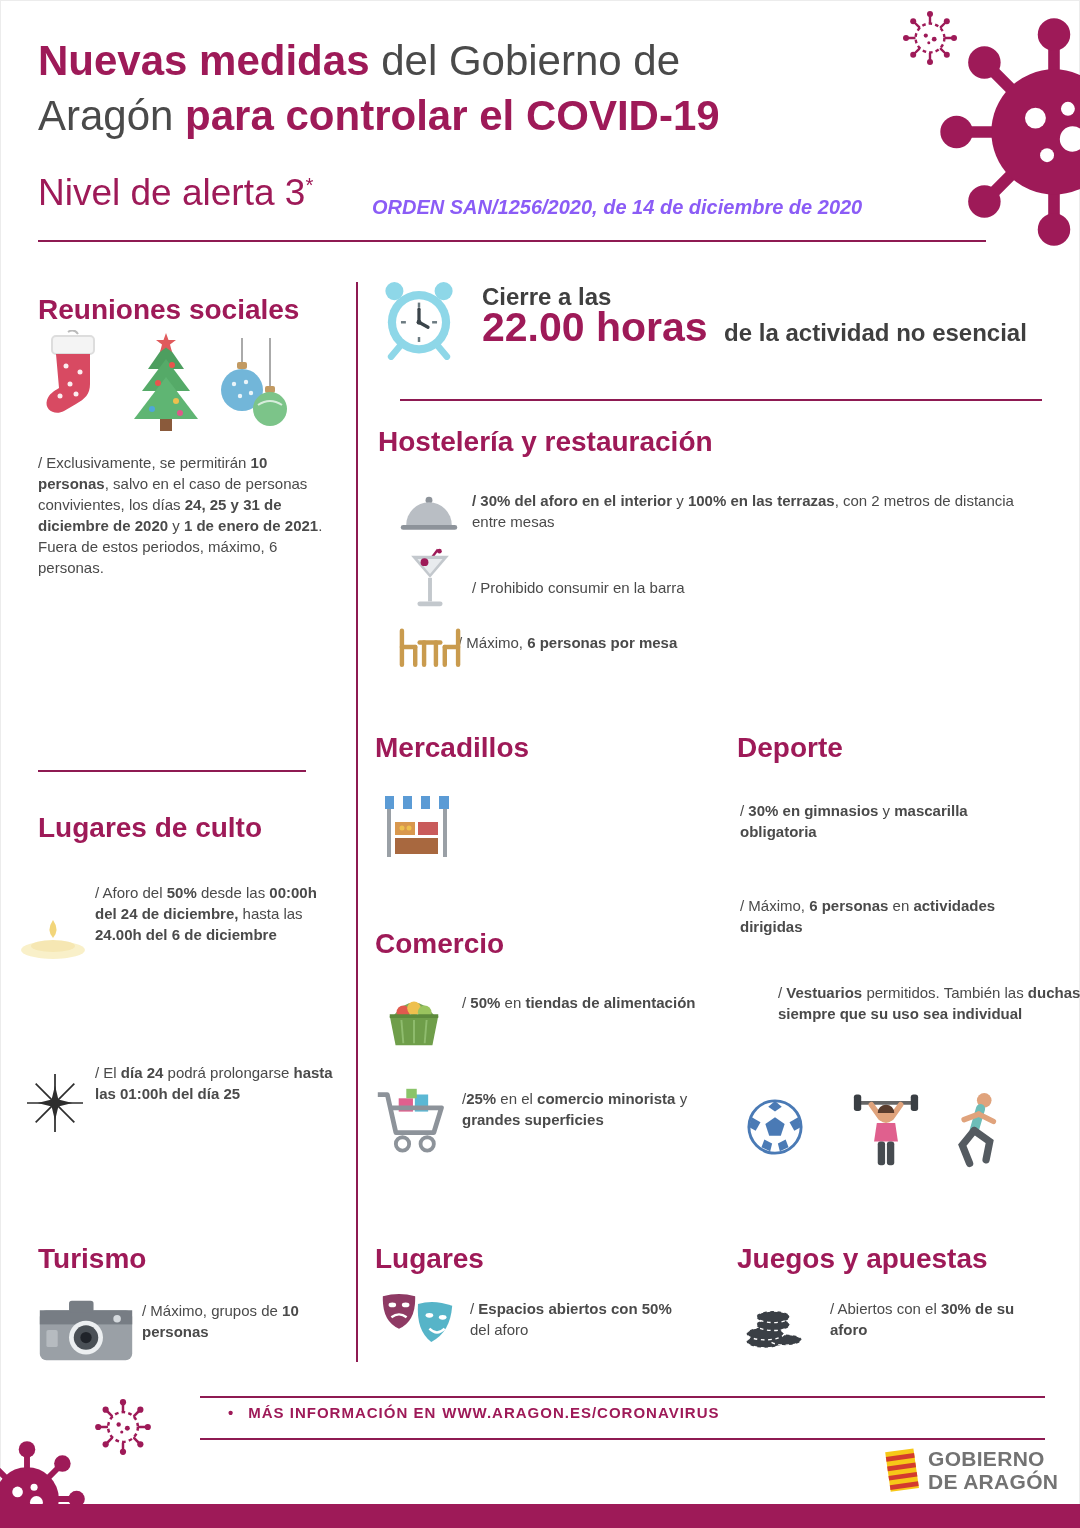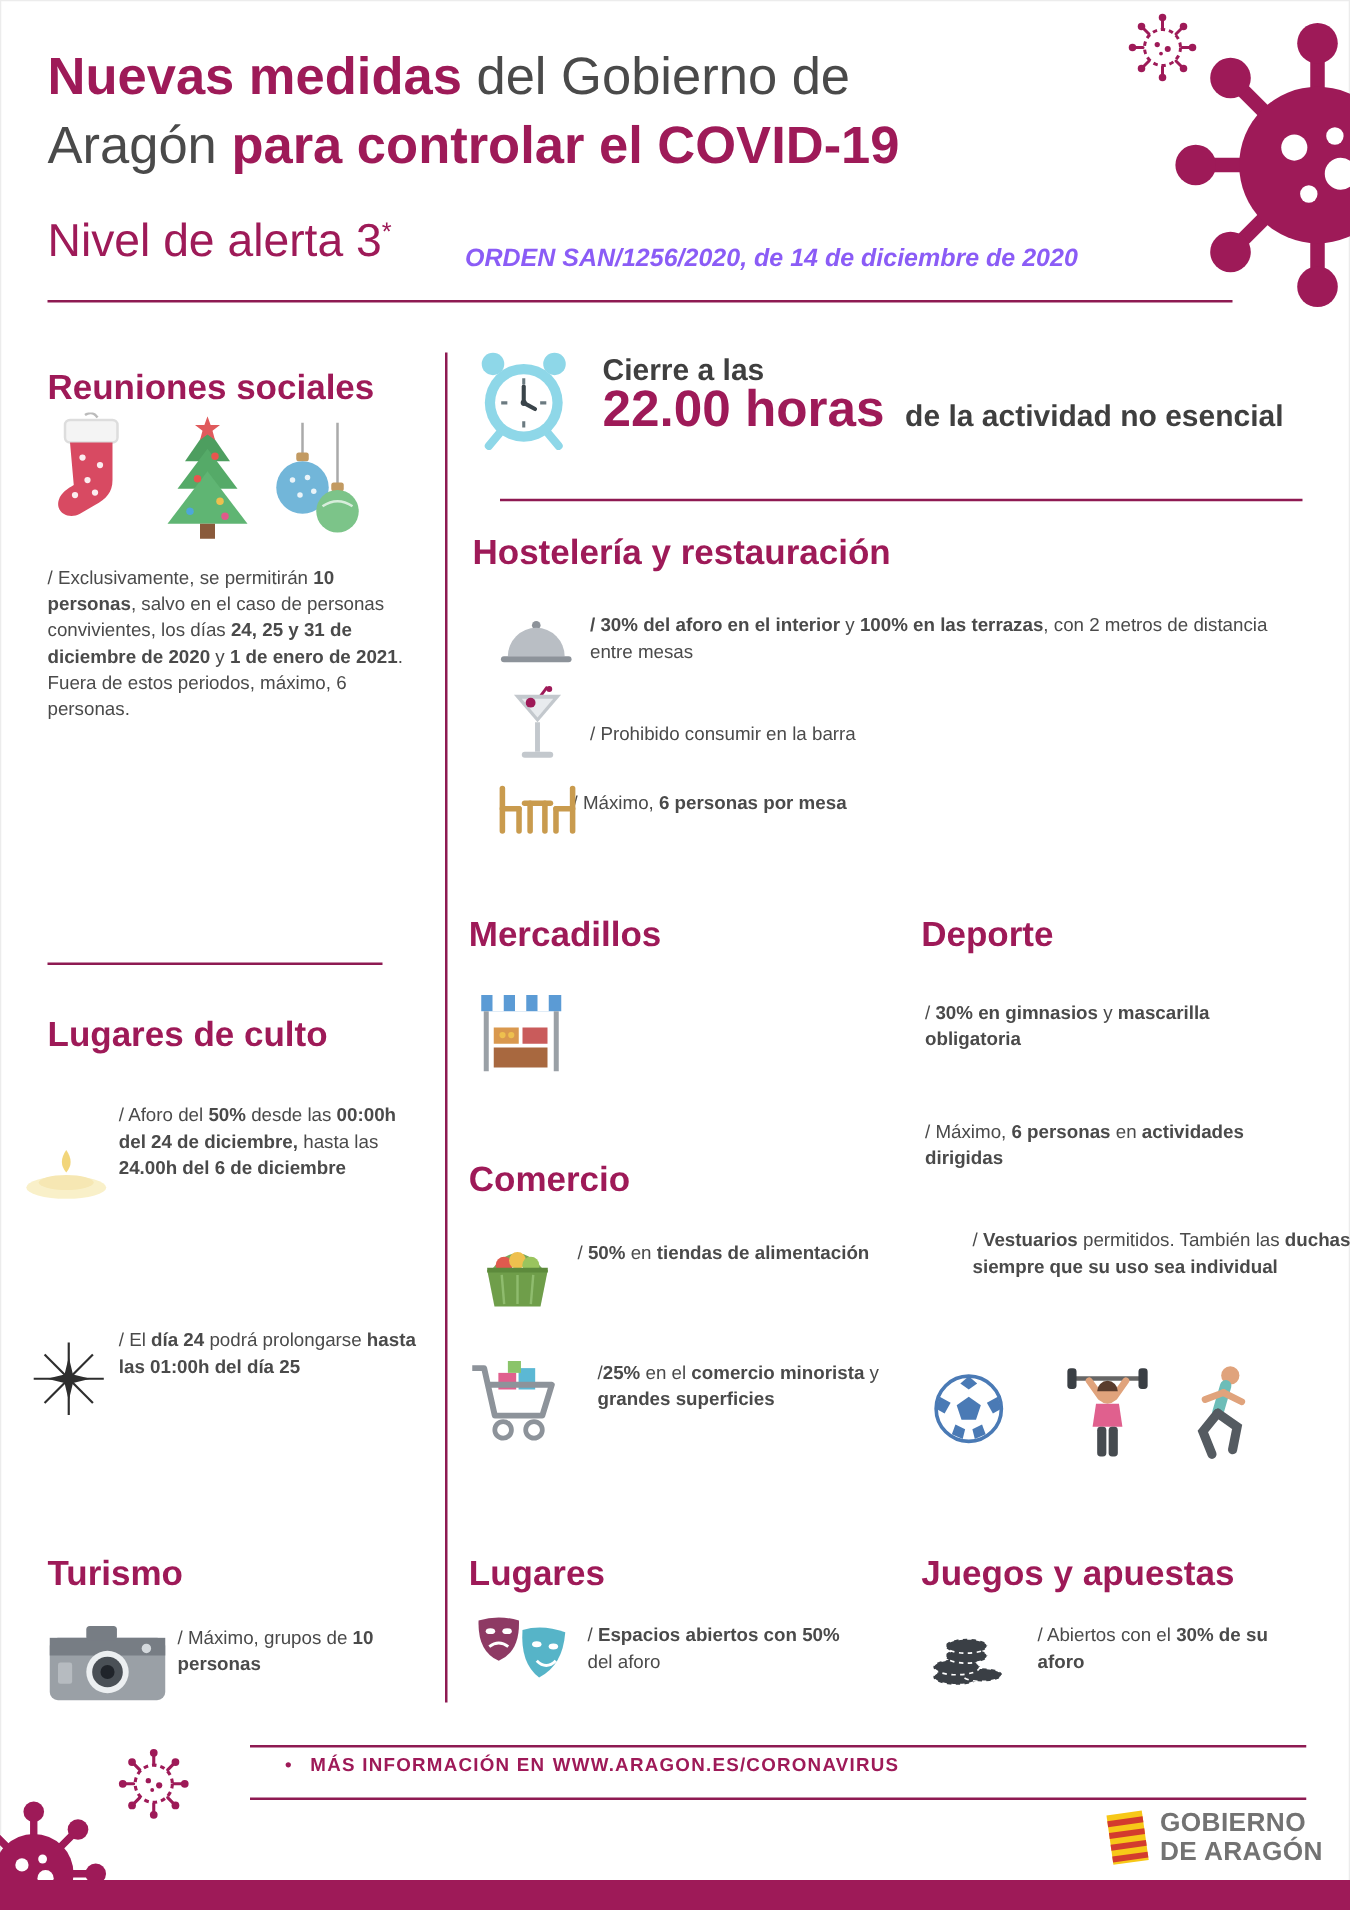--- a/index.html
+++ b/index.html
@@ -286,21 +286,21 @@
   <div class="body-text" style="left:462px;top:992px;width:245px;"><span>/ </span><span class="b">50%</span><span> en </span><span class="b">tiendas de alimentación</span></div>
 
   <svg class="abs" style="left:374px;top:1082px;" width="76" height="82" viewBox="0 0 80 80">
     <rect x="26" y="14" width="15" height="14" fill="#e0608e"></rect>
     <rect x="43" y="10" width="14" height="18" fill="#5bb8d4"></rect>
     <rect x="34" y="4" width="11" height="10" fill="#8ac46a"></rect>
     <path d="M4 10 H14 L23 50 H63 L71 24 H18" fill="none" stroke="#8d939a" stroke-width="5" stroke-linejoin="round"></path>
     <circle cx="30" cy="62" r="7" fill="none" stroke="#8d939a" stroke-width="4"></circle>
     <circle cx="56" cy="62" r="7" fill="none" stroke="#8d939a" stroke-width="4"></circle>
   </svg>
-  <div class="body-text" style="left:462px;top:1088px;width:245px;margin-left:16px;"><span>/</span><span class="b">25%</span><span> en el </span><span class="b">comercio minorista</span><span> y </span><span class="b">grandes superficies</span></div>
+  <div class="body-text" style="left:462px;top:1088px;width:245px;"><span>/</span><span class="b">25%</span><span> en el </span><span class="b">comercio minorista</span><span> y </span><span class="b">grandes superficies</span></div>
 
   <div class="sec-title" style="left:375px;top:1243px;">Lugares</div>
   <svg class="abs" style="left:380px;top:1292px;" width="76" height="60" viewBox="0 0 80 62">
     <path d="M3 4 Q20 -1 37 4 Q38 30 20 38 Q2 30 3 4" fill="#8e3a64"></path>
     <ellipse cx="13" cy="13" rx="4" ry="2.5" fill="#fff"></ellipse>
       <ellipse cx="27" cy="13" rx="4" ry="2.5" fill="#fff"></ellipse>
     <path d="M12 26 Q20 20 28 26" stroke="#fff" stroke-width="2.5" fill="none"></path>
     <path d="M40 12 Q57 7 76 14 Q74 42 54 52 Q38 40 40 12" fill="#56b4c8"></path>
     <ellipse cx="52" cy="24" rx="4" ry="2.5" fill="#fff"></ellipse>
       <ellipse cx="66" cy="26" rx="4" ry="2.5" fill="#fff"></ellipse>

